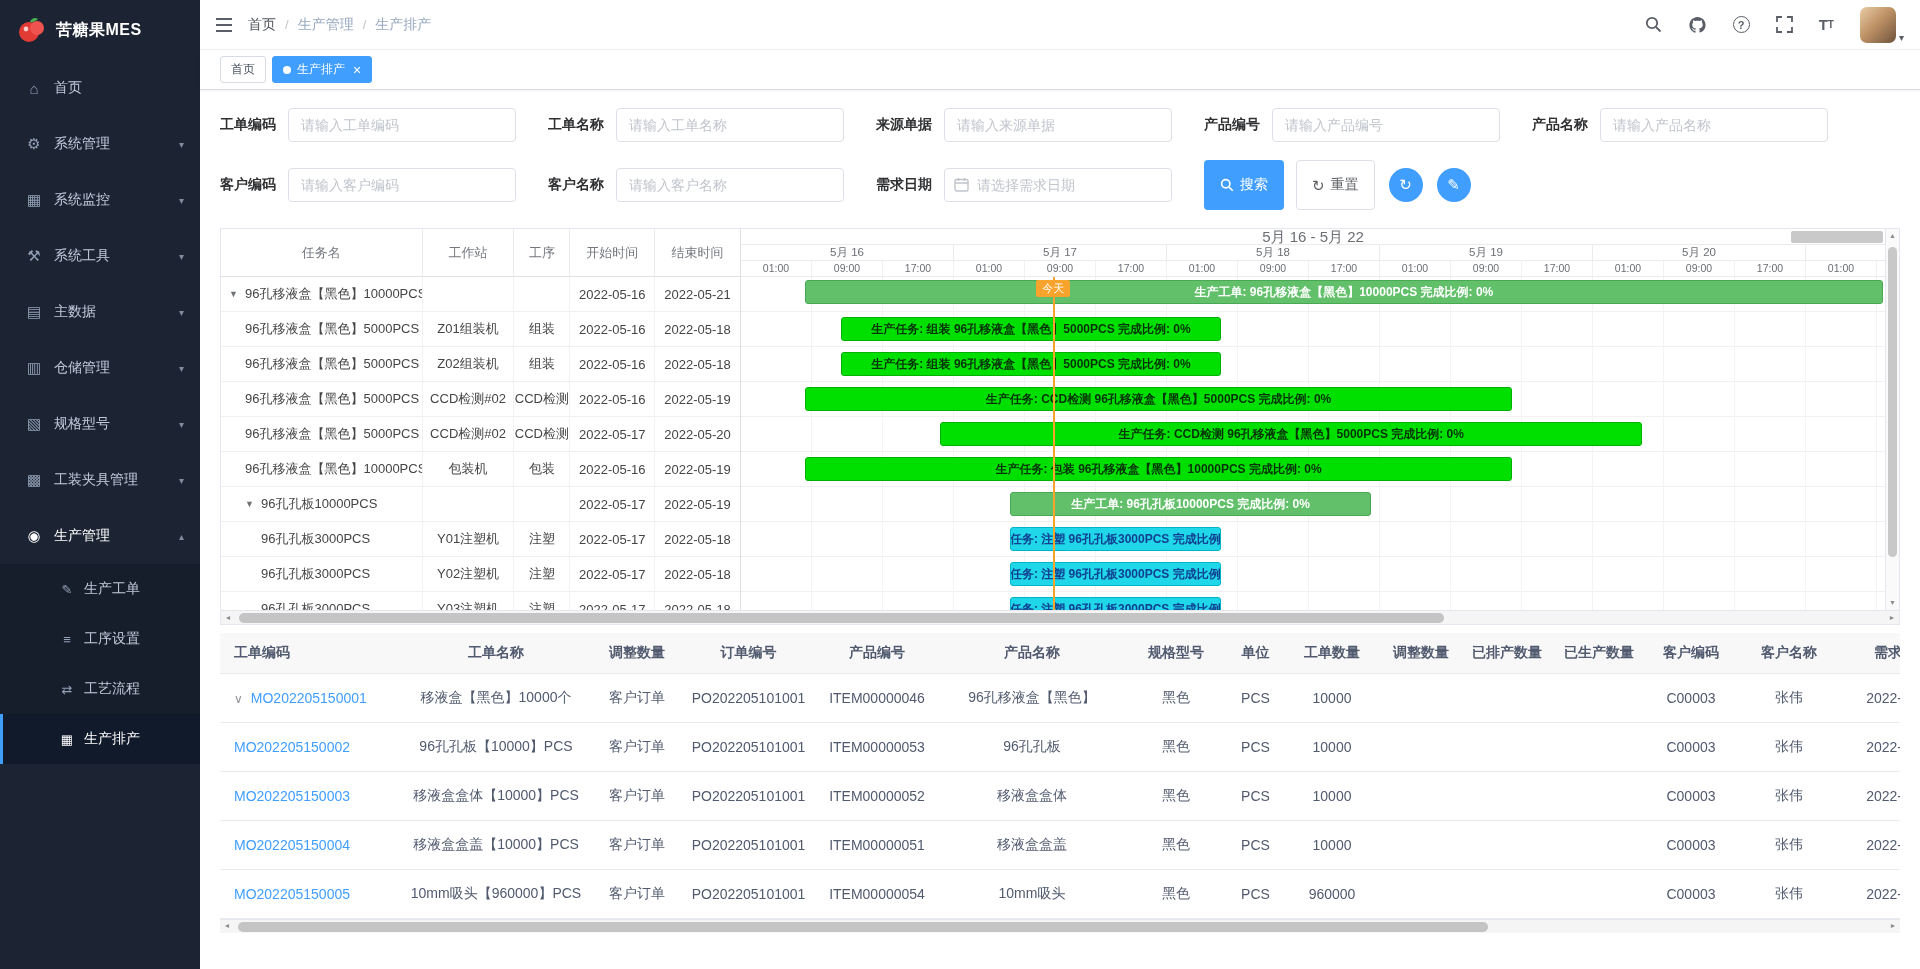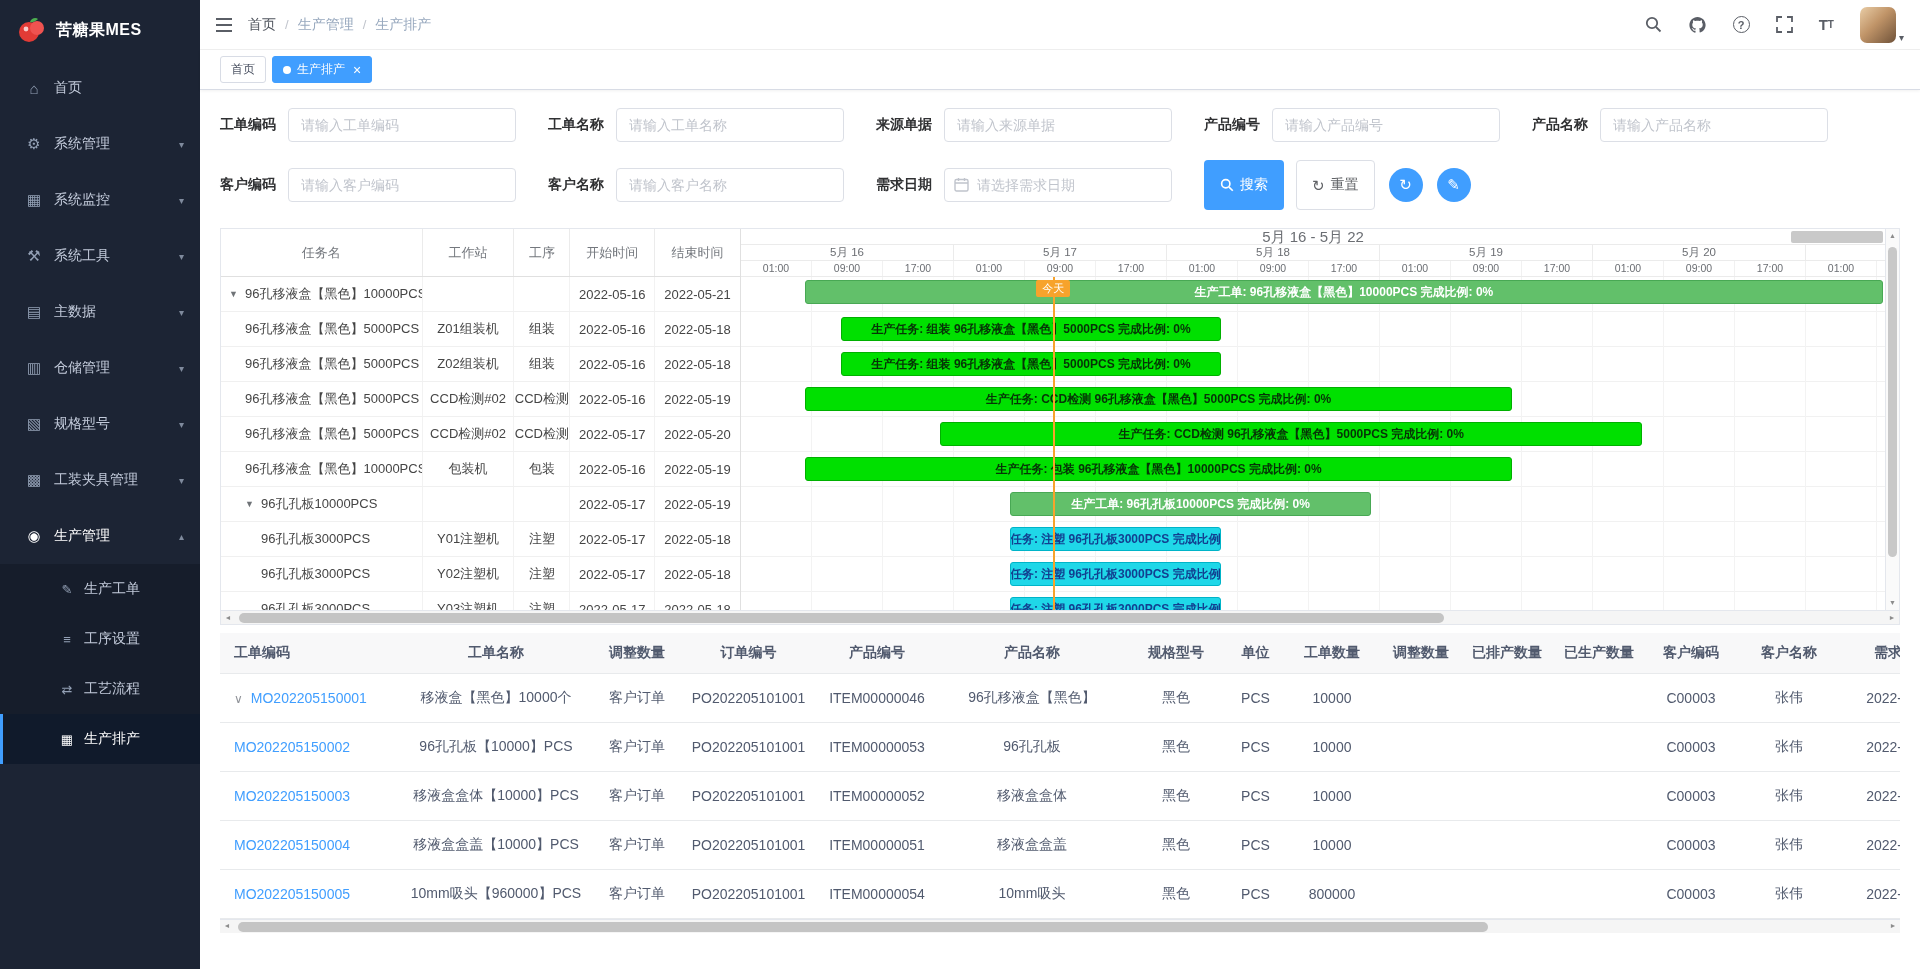--- a/index.html
+++ b/index.html
@@ -599,21 +599,21 @@
               </tr>
               <tr>
                 <td class="code"><span class="link">MO202205150005</span></td>
                 <td>10mm吸头【960000】PCS</td>
                 <td>客户订单</td>
                 <td>PO202205101001</td>
                 <td>ITEM00000054</td>
                 <td>10mm吸头</td>
                 <td>黑色</td>
                 <td>PCS</td>
-                <td>800000</td>
+                <td>960000</td>
                 <td></td>
                 <td></td>
                 <td></td>
                 <td>C00003</td>
                 <td>张伟</td>
                 <td>2022-05-15</td>
               </tr>
             </tbody>
           </table>
         </div>

